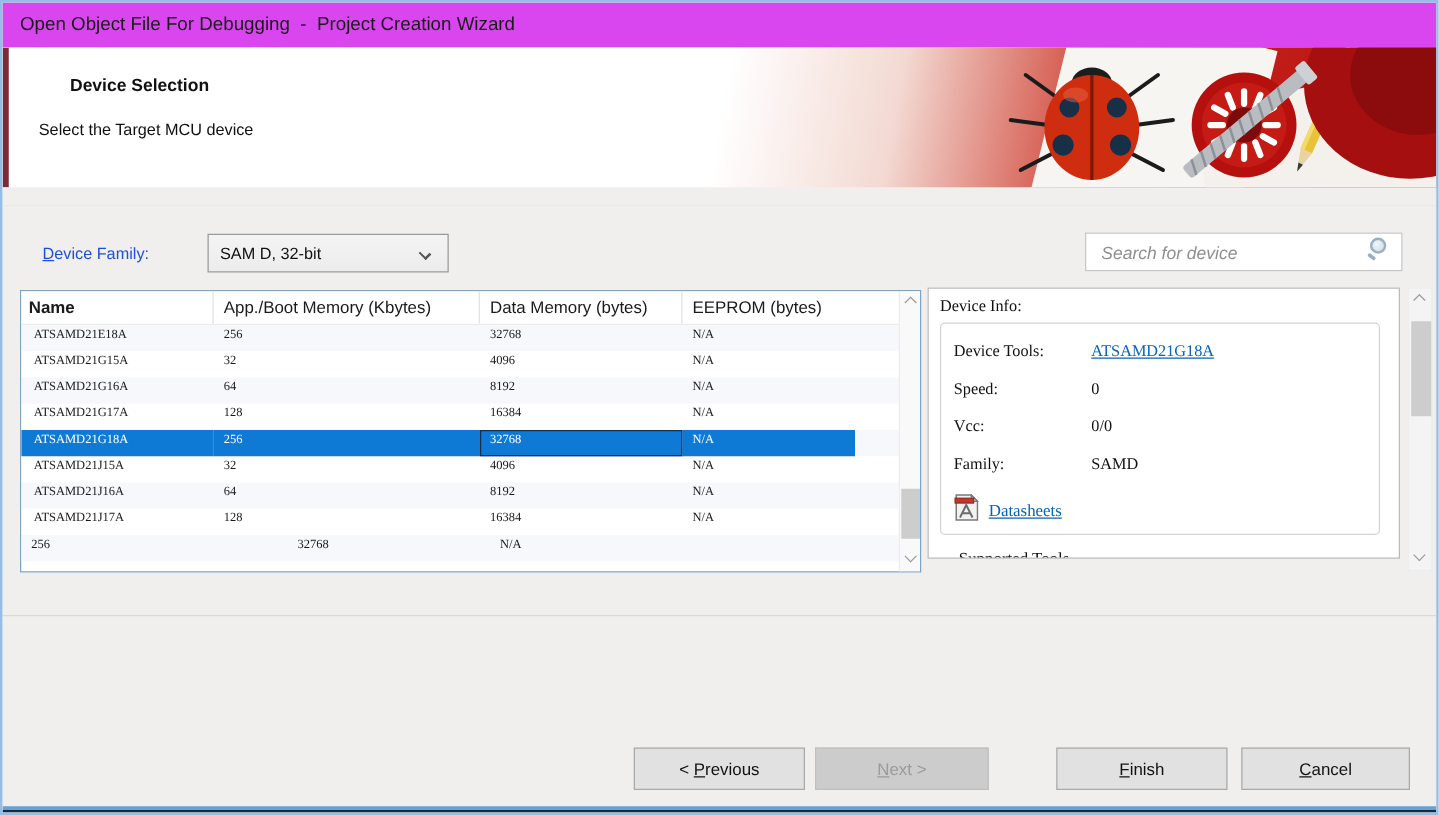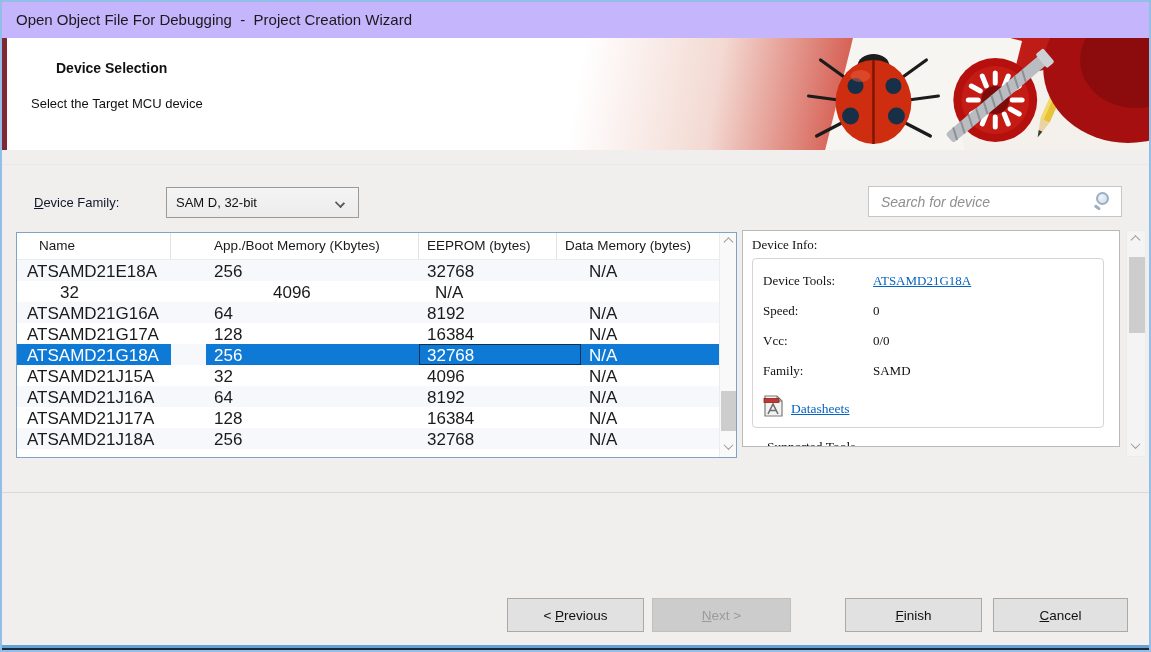--- a/index.html
+++ b/index.html
@@ -2,75 +2,75 @@
 <html><head>
 <meta charset="utf-8">
 <style>
   * { margin:0; padding:0; box-sizing:border-box; }
   html,body { width:1151px; height:652px; font-family:"Liberation Sans", sans-serif; }
   #window {
     position:relative; width:1151px; height:652px; background:#f0efee;
     border:2px solid #93bee7; overflow:hidden;
   }
   
-  .titlebar { position:absolute; left:0; top:0; right:0; height:36px; background:#c4b5fd; }
+  .titlebar { position:absolute; left:0; top:0; right:0; height:36px; background:#d946ef; }
   .title-text { position:absolute; left:14px; top:9px; font-size:15px; color:#1a1a1a; white-space:pre; }
   
   .band {
     position:absolute; left:0; top:36px; right:0; height:112px;
     background:linear-gradient(100deg,#ffffff 0%,#ffffff 50%,#f3d9d2 62%,#d4564a 74%,#c42019 85%,#ad0f10 100%);
     overflow:hidden;
   }
   .band-redstrip { position:absolute; left:0; top:0; width:5px; height:100%; background:#7d2936; }
   .band-svg { position:absolute; left:0; top:0; width:100%; height:100%; }
   .band-title { position:absolute; left:26px; top:22px; font-size:14px; font-weight:bold; color:#111;padding-left:28px; }
   .band-subtitle { position:absolute; left:29px; top:58px; font-size:13px; color:#111; }
   
   .content { position:absolute; left:0; top:148px; right:0; bottom:0; background:#f0efee; }
   .hline-top { position:absolute; left:0; right:0; top:162px; height:1px; background:#e9e9e9; }
   .hline-bottom { position:absolute; left:0; right:0; top:490px; height:1px; background:#d9d9d9; }
   .u { text-decoration:underline; }
   
-  .device-family-label { position:absolute; left:32px; top:193px; font-size:13px; color:#0f172a; }
+  .device-family-label { position:absolute; left:32px; top:193px; font-size:13px; color:#1d4ed8; }
   .dropdown {
     position:absolute; left:164px; top:185px; width:193px; height:31px;
     background:linear-gradient(#f4f4f4,#ececec); border:1px solid #9a9a9a;
     display:flex; align-items:center; padding-left:9px; font-size:13px; color:#111; cursor:default;
   }
   .dropdown .chev {
     position:absolute; right:14px; top:11px; width:8px; height:8px;
     border-right:2px solid #555; border-bottom:2px solid #555; transform:rotate(45deg) scaleY(.8);
   }
   
   .searchbox {
     position:absolute; left:866px; top:184px; width:254px; height:31px;
-    background:#fff; border:1px solid #c6c6c6; display:flex; align-items:center;
+    background:#fff; border:1px solid #c6c6c6; display:flex; 
   }
   .searchbox input {
     flex:1; border:none; outline:none; font-style:italic; font-size:14px; color:#555;
     padding:0 8px 0 12px; font-family:"Liberation Sans", sans-serif; background:transparent;
   }
   .searchbox input::placeholder { color:#8f8f8f; font-style:italic; }
   .mag { position:relative; width:26px; height:26px; margin-right:4px; }
   .mag .lens { position:absolute; left:5px; top:3px; width:13px; height:13px; border:2px solid #9ab0c2; border-radius:50%; background:radial-gradient(circle at 35% 35%, #eef4fa, #cfdbe6); }
   .mag .handle { position:absolute; left:3px; top:17px; width:7px; height:2.5px; background:#9ab0c2; transform:rotate(38deg); border-radius:2px; }
   
   .table {
     position:absolute; left:14px; top:230px; width:721px; height:226px;
     background:#fff; border:1px solid #7fa3c5; display:flex;
   }
   .table-main { position:relative; flex:1; overflow:hidden; }
   .thead { display:flex; height:27px; border-bottom:1px solid #ececec; background:#fff; }
   .th { font-size:13.5px; color:#1a1a1a; padding:5px 0 0 8px; border-right:1px solid #e2e2e2; overflow:hidden; white-space:nowrap; }
   .th:last-child { border-right:none; }
-  .c0 { width:154px; } .c1 { width:213px;margin-left:35px; } .c2 { width:162px; } .c3 { width:138px; }
-  .th.c0 { padding-left:22px; }
+  .c0 { width:154px; } .c1 { width:213px; } .c2 { width:162px; } .c3 { width:138px; }
+  .th.c0 { padding-left:6px;font-weight:bold; }
   .trow { display:flex; height:21px; background:#fff; }
   .trow.alt { background:#f6f8fb; }
-  .tcell { font-size:17px; color:#1a1a1a; padding:2px 0 0 8px; white-space:nowrap; overflow:hidden; }
+  .tcell { font-size:10px; color:#1a1a1a; padding:2px 0 0 8px; white-space:nowrap; overflow:hidden;font-family:Liberation Serif, serif; }
   .tcell.c0 { padding-left:10px; }
   .trow.sel .tcell { background:#0e7ad6; color:#fff; }
   .trow.sel .tcell.focuscell { outline:1px solid #10314f; outline-offset:-1px; }
   .tcell-fill { flex:1; background:transparent; }
   
   .vscroll { position:relative; width:17px; background:#f9f9f9; border-left:1px solid #ececec; }
   .sb-arrow { position:absolute; left:0; width:17px; height:17px; display:flex; align-items:center; justify-content:center; }
   .sb-arrow.up { top:2px; } .sb-arrow.down { bottom:2px; }
   .sb-chev { width:7px; height:7px; border-right:1.6px solid #9a9a9a; border-bottom:1.6px solid #9a9a9a; }
   .sb-chev.up { transform:rotate(-135deg) translate(1px,1px); }
@@ -212,32 +212,33 @@
         <span class="lens"></span>
         <span class="handle"></span>
       </span>
   </div>
 
   <div class="table">
     <div class="table-main">
       <div class="thead">
         <div class="th c0">Name</div>
         <div class="th c1">App./Boot Memory (Kbytes)</div>
+        <div class="th c2">Data Memory (bytes)</div>
         <div class="th c3">EEPROM (bytes)</div>
-        <div class="th c2">Data Memory (bytes)</div>
       </div>
       <div>
           <div class="trow alt">
             <div class="tcell c0">ATSAMD21E18A</div>
             <div class="tcell c1">256</div>
             <div class="tcell c2">32768</div>
             <div class="tcell c3">N/A</div>
             <div class="tcell-fill"></div>
           </div>
           <div class="trow">
+            <div class="tcell c0">ATSAMD21G15A</div>
             <div class="tcell c1">32</div>
             <div class="tcell c2">4096</div>
             <div class="tcell c3">N/A</div>
             <div class="tcell-fill"></div>
           </div>
           <div class="trow alt">
             <div class="tcell c0">ATSAMD21G16A</div>
             <div class="tcell c1">64</div>
             <div class="tcell c2">8192</div>
             <div class="tcell c3">N/A</div>
@@ -272,21 +273,20 @@
             <div class="tcell-fill"></div>
           </div>
           <div class="trow">
             <div class="tcell c0">ATSAMD21J17A</div>
             <div class="tcell c1">128</div>
             <div class="tcell c2">16384</div>
             <div class="tcell c3">N/A</div>
             <div class="tcell-fill"></div>
           </div>
           <div class="trow alt">
-            <div class="tcell c0">ATSAMD21J18A</div>
             <div class="tcell c1">256</div>
             <div class="tcell c2">32768</div>
             <div class="tcell c3">N/A</div>
             <div class="tcell-fill"></div>
           </div>
         </div>
     </div>
     <div class="vscroll">
       <div class="sb-arrow up">
           <div class="sb-chev up"></div>

